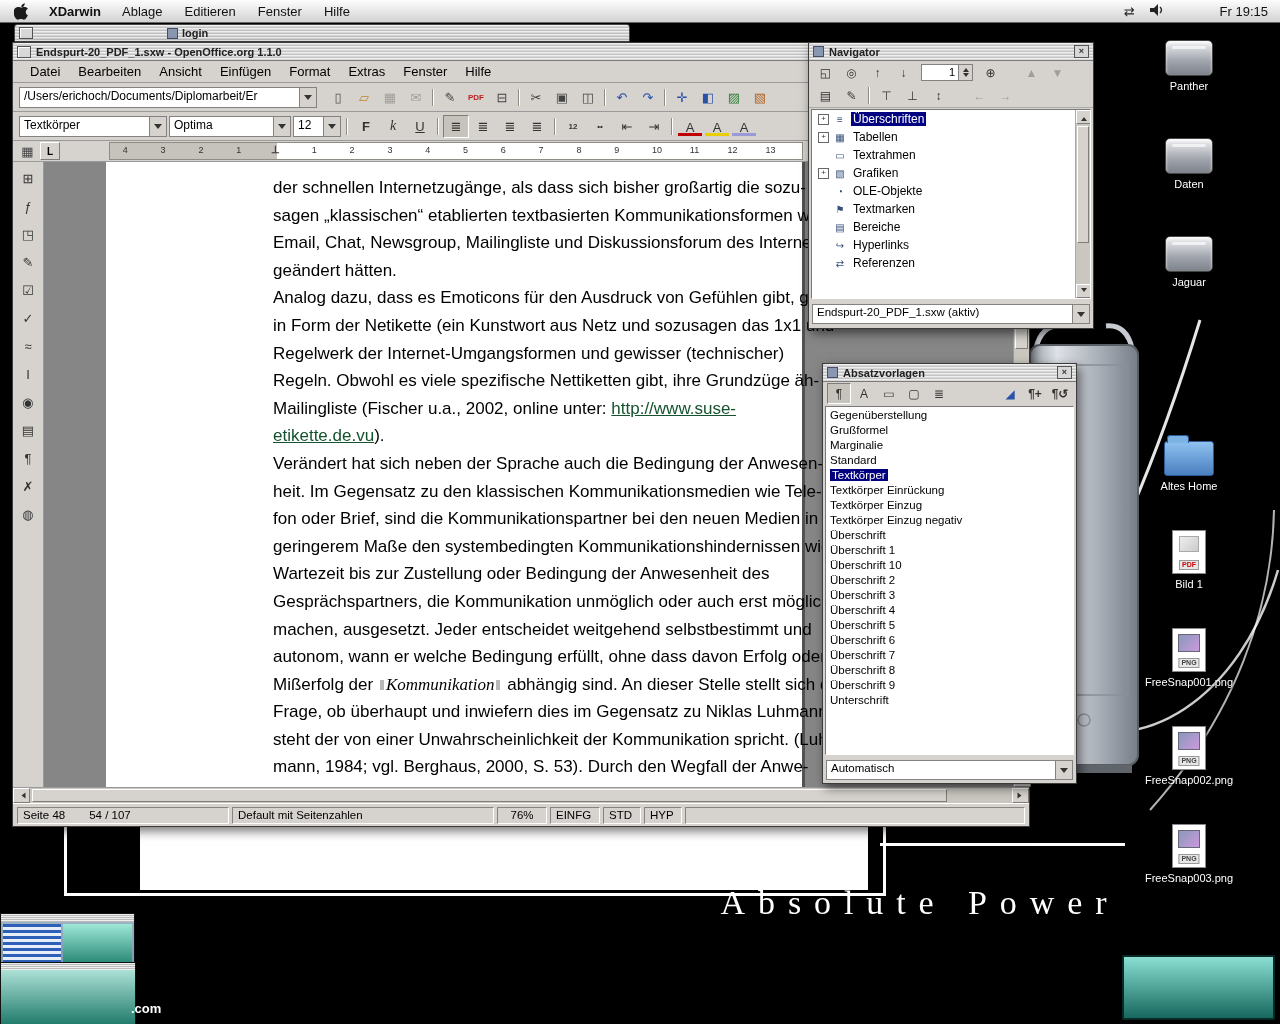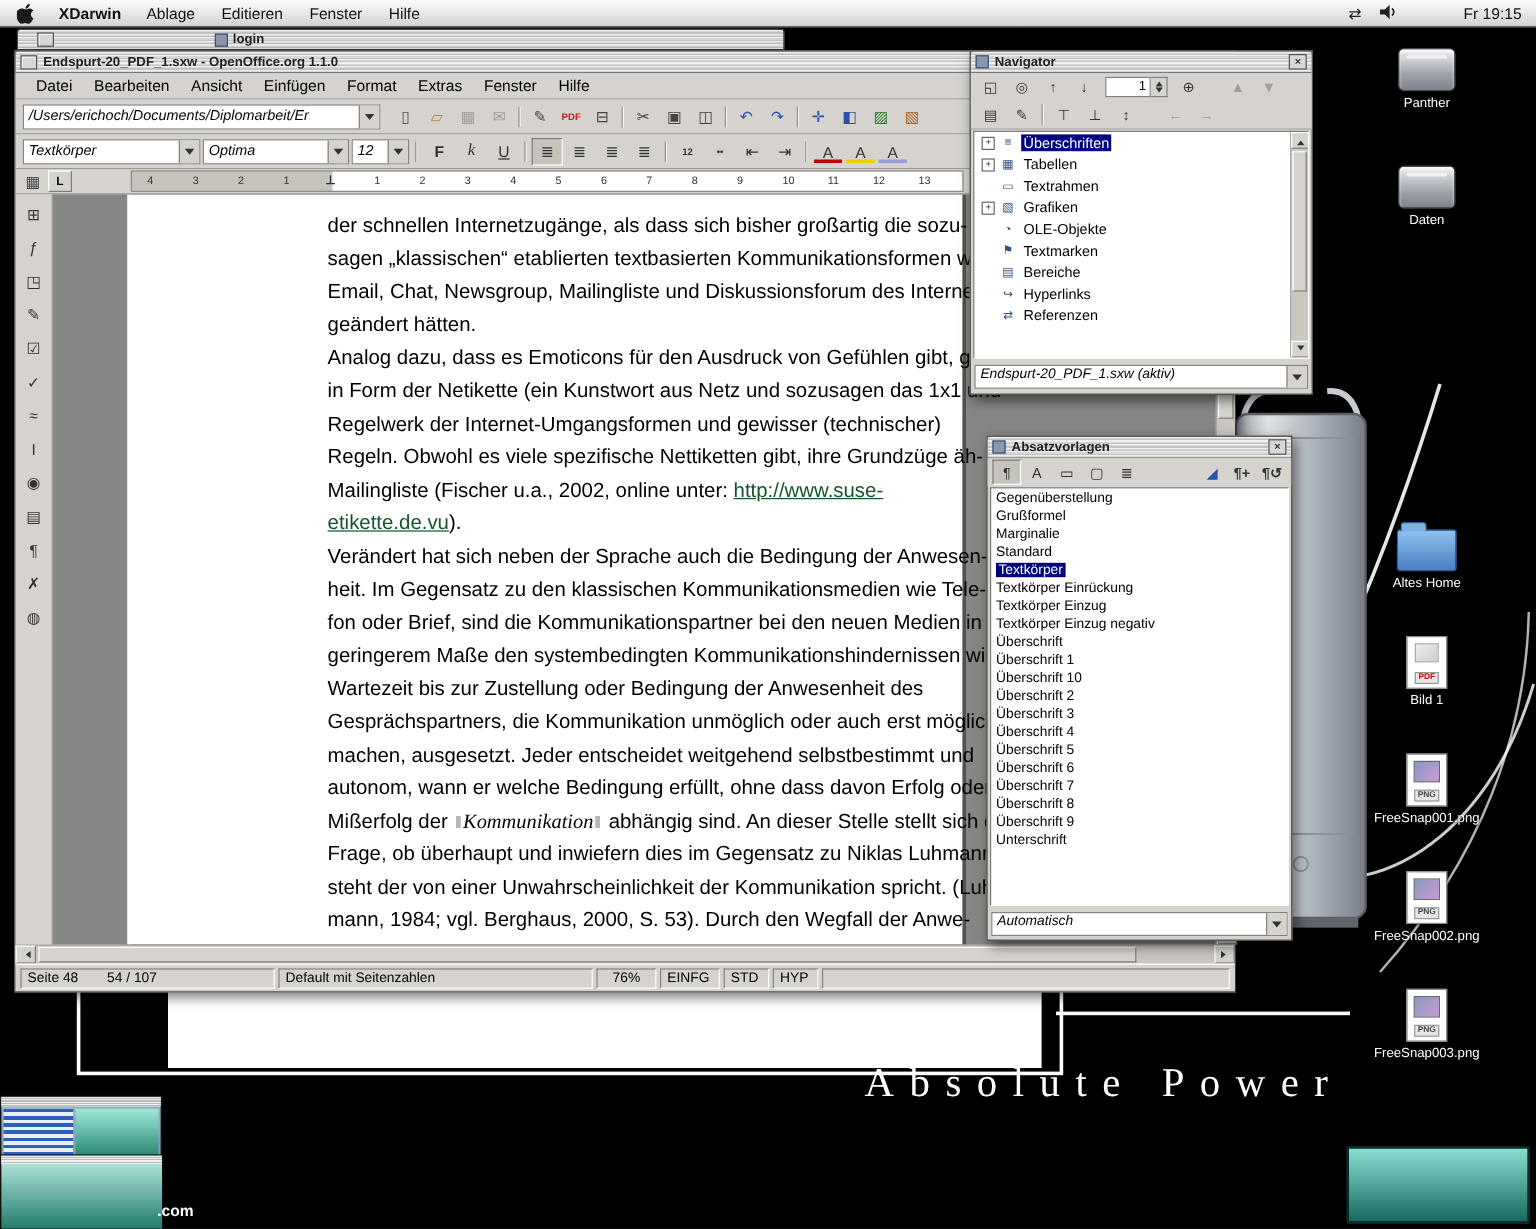--- a/index.html
+++ b/index.html
@@ -87,21 +87,21 @@
   .tbtn.b{font-weight:bold;font-size:13px;}
   .tbtn.i{font-style:italic;font-family:"Liberation Serif",serif;font-size:14px;}
   .tbtn.u{text-decoration:underline;}
   .tbtn.fontcolor{box-shadow:inset 0 -3px 0 #c00000;height:17px;margin-top:2px;}
   .tbtn.highlight{box-shadow:inset 0 -3px 0 #e8d000;height:17px;margin-top:2px;}
   .tbtn.bgcolor{box-shadow:inset 0 -3px 0 #9a9ad8;height:17px;margin-top:2px;}
   .tsep{width:1px;height:17px;background:#8f8c86;border-right:1px solid #fff;margin:0 3px;flex:none;}
   .tgap{width:14px;flex:none;}
 
   .combo{display:flex;align-items:stretch;background:#fff;border:1px solid #848280;height:19px;flex:none;}
-  .combo-text{flex:1;padding:1px 4px;font-size:12px;white-space:nowrap;overflow:hidden;font-style:italic;}
+  .combo-text{flex:1;padding:1px 4px;font-size:12px;white-space:nowrap;overflow:hidden;}
   .combo-btn{width:16px;background:#d6d3ce;border-left:1px solid #848280;display:flex;
              align-items:center;justify-content:center;}
   .tri-down{width:0;height:0;border:4px solid transparent;border-top:5px solid #333;margin-top:5px;}
   .tri-up-s{width:0;height:0;border:3px solid transparent;border-bottom:4px solid #333;}
   .tri-down-s{width:0;height:0;border:3px solid transparent;border-top:4px solid #333;}
 
   .spinfield{display:flex;height:17px;margin:0 4px;flex:none;}
   .spinval{width:30px;background:#fff;border:1px solid #848280;font-size:11px;text-align:right;
            padding:1px 3px;}
   .spinarrows{display:flex;flex-direction:column;justify-content:center;gap:1px;width:13px;
@@ -192,21 +192,21 @@
   #sty-list{flex:1;margin:1px 2px;background:#fff;border:1px solid;border-color:#7a7876 #fff #fff #7a7876;
        overflow:hidden;padding-top:1px;}
   .srow{height:15px;font-size:11.5px;line-height:15px;padding-left:4px;white-space:nowrap;}
   .srow .sel{background:#000080;color:#fff;padding:0 2px;}
   #sty-combo-row{height:23px;display:flex;align-items:center;padding:2px 3px;flex:none;}
   #sty-combo-row .combo{flex:1;height:18px;}
   #sty-combo-row .combo-text{font-size:11.5px;}
 
   
   #login-bar{position:absolute;left:14px;top:24px;width:606px;height:16px;z-index:4;display:flex;
-       align-items:center;gap:6px;padding:0 16px;border:1px solid #444;border-radius:3px 3px 0 0;
+       align-items:center;gap:6px;padding:0 4px;border:1px solid #444;border-radius:3px 3px 0 0;
        background:repeating-linear-gradient(180deg,#efefef 0 1px,#d8d8d8 1px 2px,#c0c0c0 2px 3px);
        font-size:11px;font-weight:bold;color:#222;}
   #login-title{margin-left:128px;display:flex;align-items:center;gap:4px;}
 </style>
 </head>
 <body>
 
 <div id="screen">
 
   <svg id="bg-art" viewBox="0 0 280 545">
@@ -247,20 +247,24 @@
 
   <div id="desk-icons">
       <div class="dicon" style="top: 40px;">
         <div class="art drive"></div>
         <div class="dlabel">Panther</div>
       </div>
       <div class="dicon" style="top: 138px;">
         <div class="art drive"></div>
         <div class="dlabel">Daten</div>
       </div>
+      <div class="dicon" style="top: 236px;">
+        <div class="art drive"></div>
+        <div class="dlabel">Jaguar</div>
+      </div>
       <div class="dicon" style="top: 432px;">
         <div class="art folder"></div>
         <div class="dlabel">Altes Home</div>
       </div>
       <div class="dicon" style="top: 530px;">
         <div class="art page pdf">
           <span class="badge">PDF</span>
         </div>
         <div class="dlabel">Bild 1</div>
       </div>

